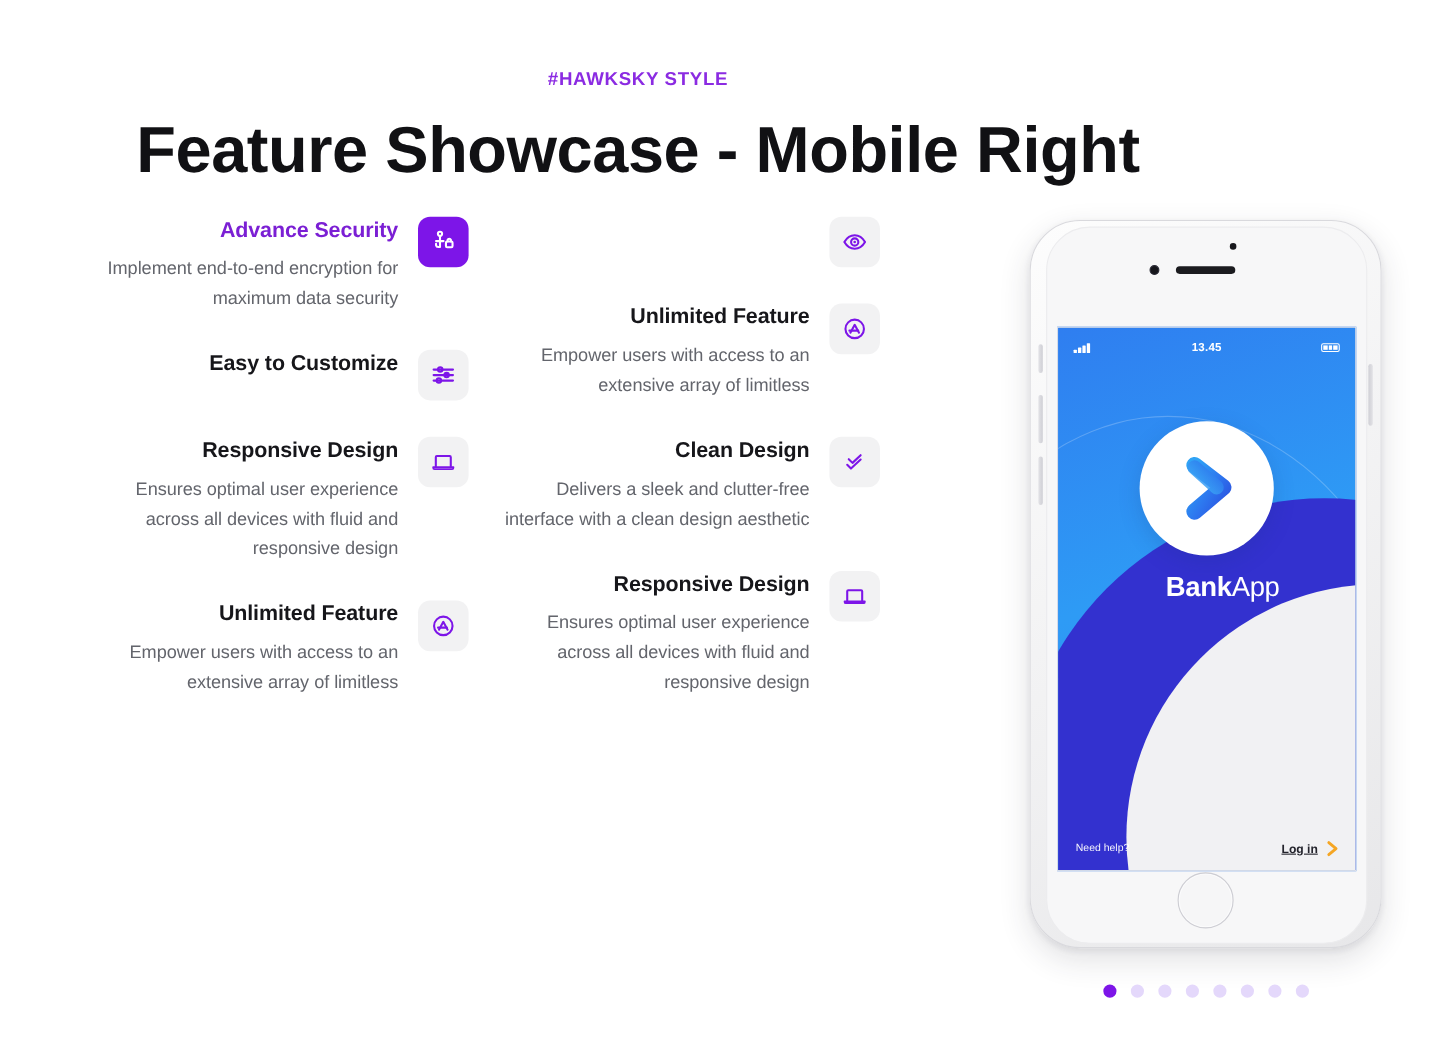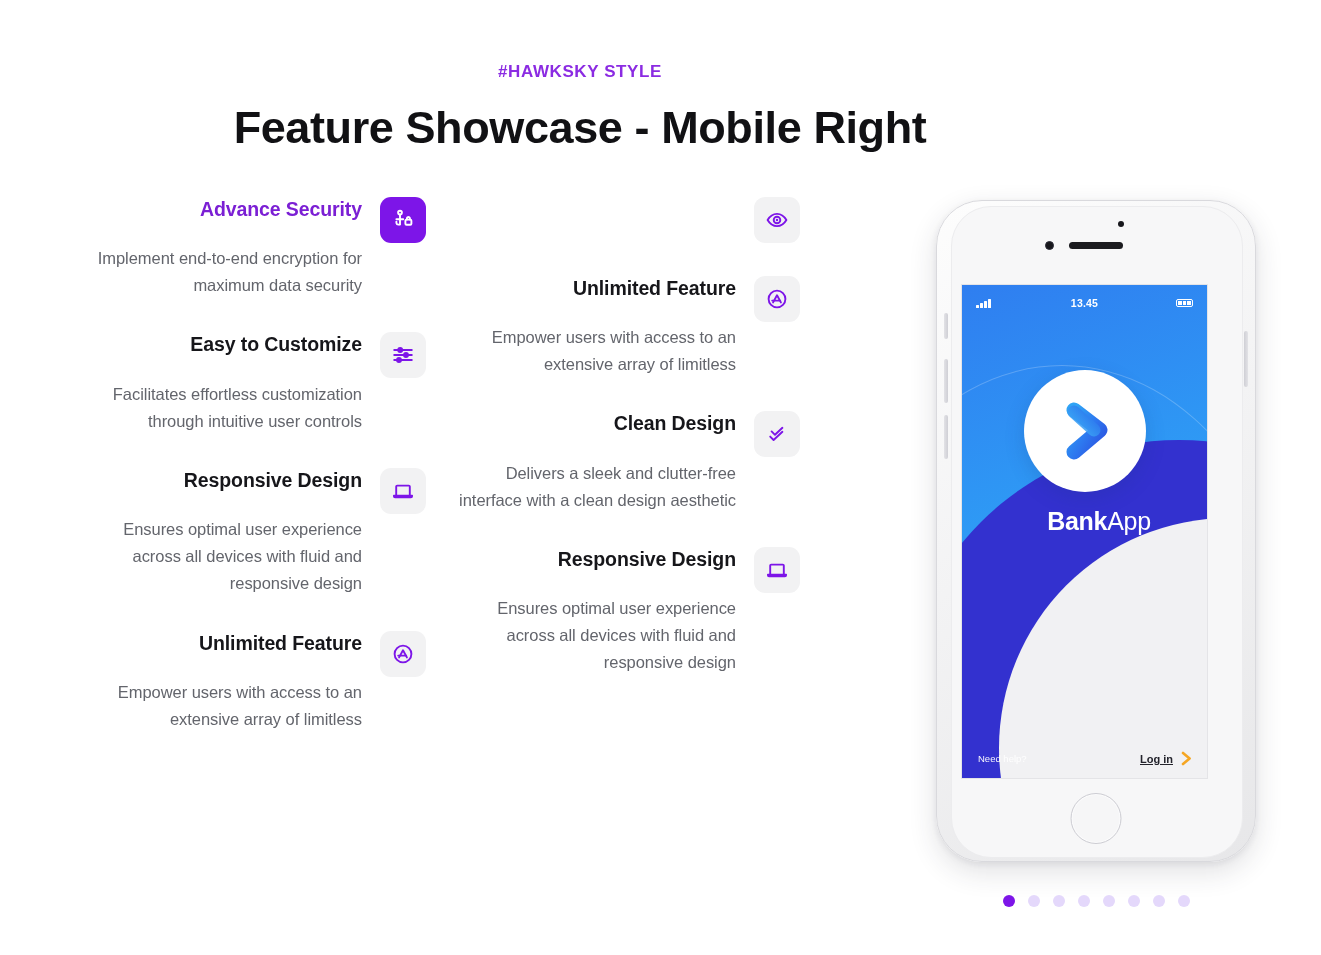--- a/index.html
+++ b/index.html
@@ -28,21 +28,21 @@
     text-align: center;
   }
   .eyebrow {
     font-size: 17px;
     font-weight: 700;
     letter-spacing: 0.6px;
     color: #8b2be2;
   }
   .headline {
     margin-top: 20px;
-    font-size: 45px;
+    font-size: 59px;
     font-weight: 700;
     letter-spacing: -0.4px;
     color: #111114;
   }
 
   
   .features {
     position: absolute;
     top: 196px;
     left: 78px;
@@ -73,21 +73,21 @@
   .feat-title {
     font-size: 19.5px;
     font-weight: 700;
     color: #16161a;
     letter-spacing: -0.1px;
     line-height: 1.2;
   }
   .feature.active .feat-title { color: #7b1fd4; }
 
   .feat-desc {
-    margin-top: 24px;
+    margin-top: 10px;
     font-size: 16.5px;
     line-height: 1.64;
     color: #63656c;
     letter-spacing: -0.05px;
   }
 
   .feat-icon {
     flex: 0 0 auto;
     width: 46px;
     height: 46px;
@@ -193,22 +193,22 @@
     height: 51px;
     border-radius: 50%;
     background: #f6f6f7;
     border: 1px solid #cdcdd3;
     box-shadow: inset 0 0 0 1px #fbfbfc;
   }
 
   .screen {
     position: absolute;
     left: 24px;
-    top: 83px;
-    width: 247px;
+    top: 96px;
+    width: 272px;
     height: 495px;
     overflow: hidden;
     background: #2a7df4;
     border: 1px solid #e4e4e7;
   }
   .screen-bg {
     position: absolute;
     inset: 0;
     background: linear-gradient(160deg,#2f7ef0 0%,#2e9bf5 45%,#2f8bf2 100%);
   }
@@ -362,21 +362,20 @@
               <rect x="14.4" y="11.6" width="6" height="5.2" rx="1.1"></rect>
               <path d="M15.9 11.6 V10.1 a1.6 1.6 0 0 1 3 0 v1.5"></path>
             </g>
           </svg>
         </div>
       </div>
 
       <div class="feature">
         <div class="feat-text">
           <div class="feat-title">Easy to Customize</div>
-          <div class="feat-desc">Facilitates effortless customization through intuitive user controls</div>
         </div>
         <div class="feat-icon">
           <svg width="24" height="24" viewBox="0 0 24 24">
             <g class="stroke-ic">
               <path d="M3.2 7 H20.8"></path>
                 <circle cx="9.2" cy="7" r="2"></circle>
               <path d="M3.2 12 H20.8"></path>
                 <circle cx="15" cy="12" r="2"></circle>
               <path d="M3.2 17 H20.8"></path>
                 <circle cx="8" cy="17" r="2"></circle>

